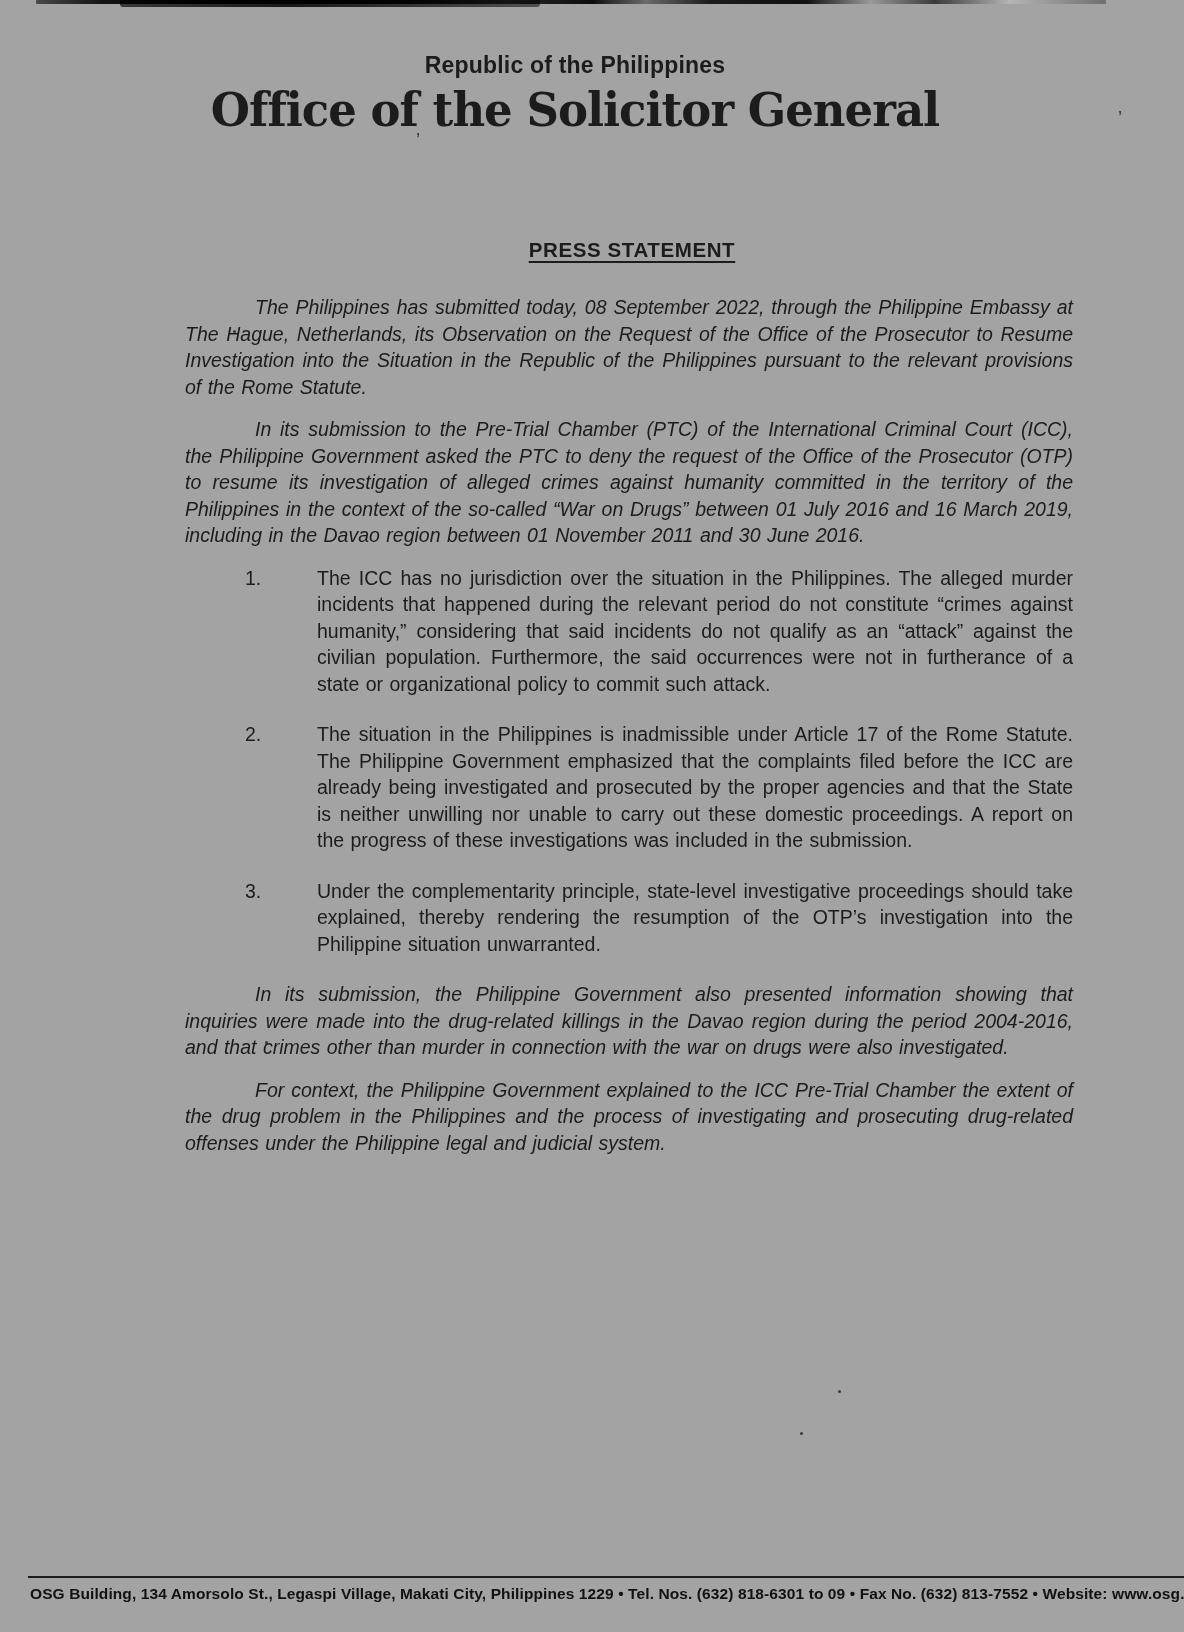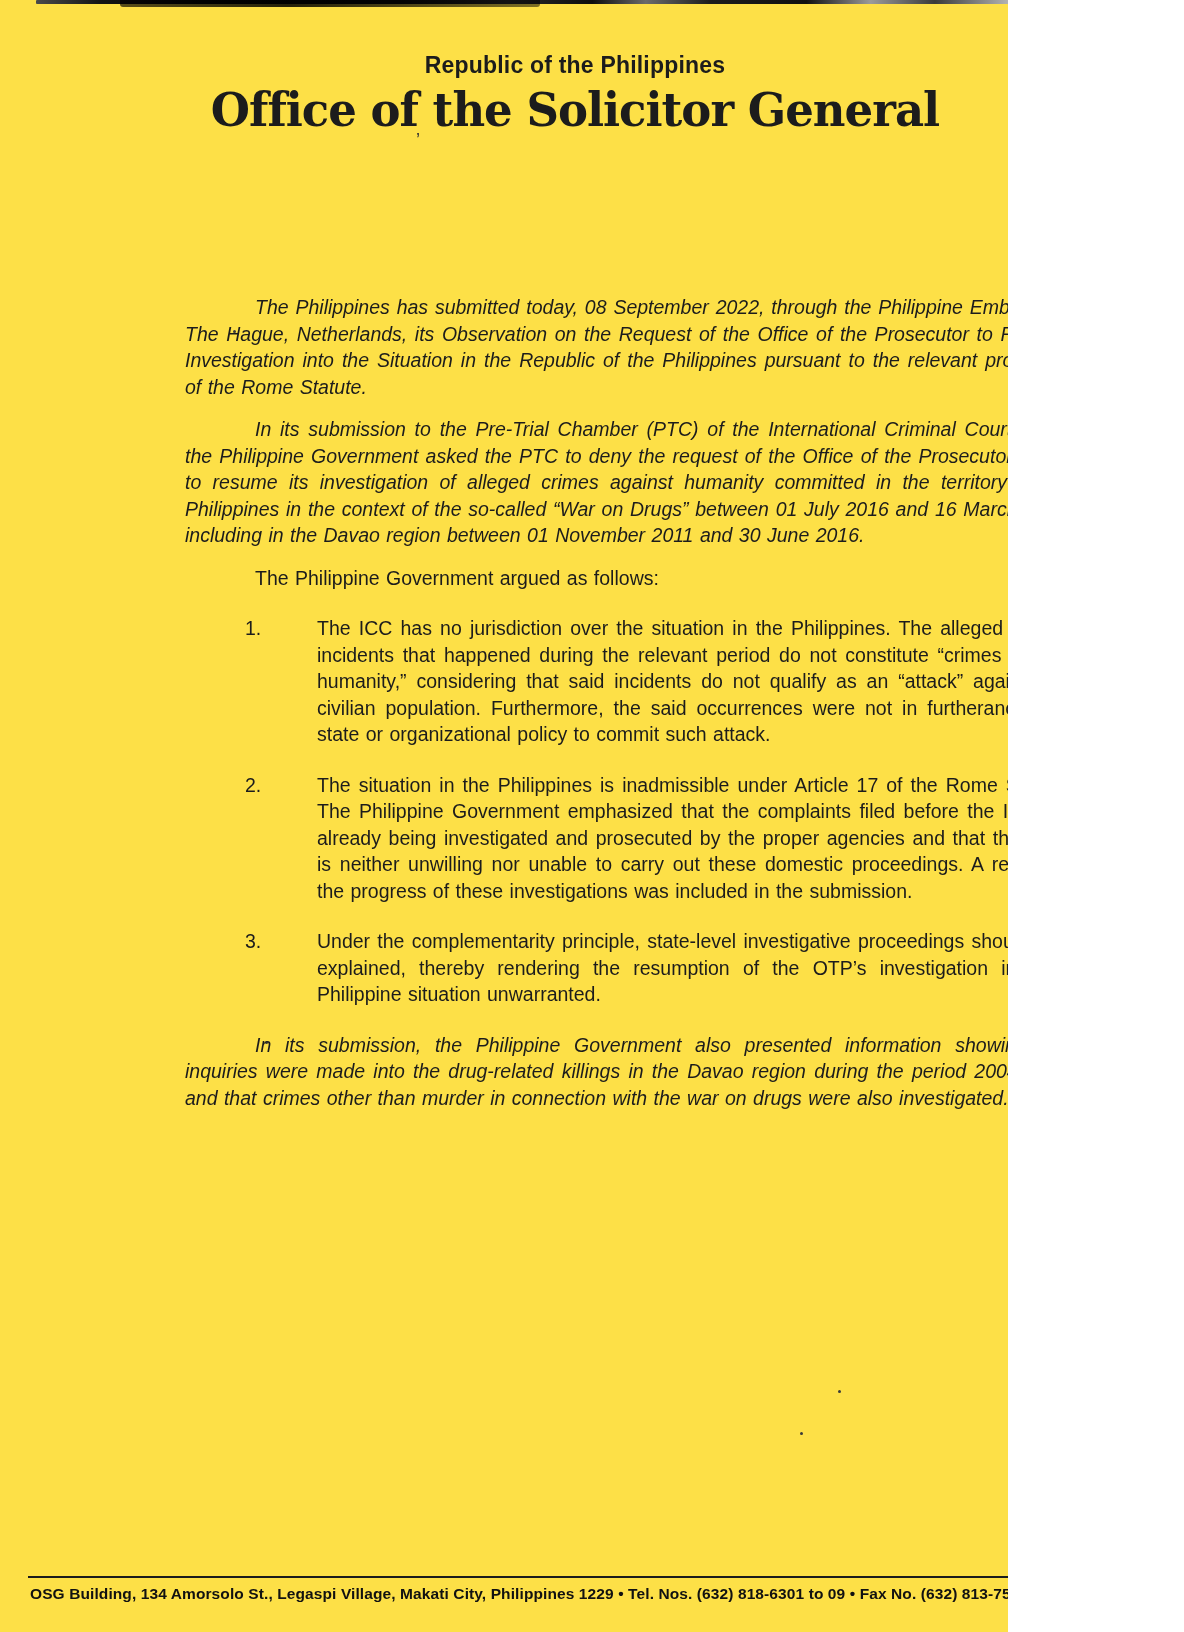--- a/index.html
+++ b/index.html
@@ -1,18 +1,18 @@
 <!DOCTYPE html>
 <html><head>
 <meta charset="utf-8">
 <style>
   html,body { margin:0; padding:0; background:#ffffff; }
   .page {
-    position:relative; width:1008px; height:1632px;
-    background:#fde047; overflow:hidden;
+    position:relative; width:1184px; height:1632px;
+    background:#a3a3a3; overflow:hidden;
     font-family:"Liberation Sans", sans-serif;
     color:#1c1c1c;
     -webkit-font-smoothing:antialiased;
   }
   
   .top-line {
     position:absolute; top:0; left:36px; width:1070px; height:4px;
     background:linear-gradient(90deg,
       #4a4a4a 0%, #141414 6%, #000 18%, #0a0a0a 34%, #2a2a2a 44%,
       #0d0d0d 52%, #6b6b6b 57%, #1c1c1c 63%, #101010 72%,
@@ -69,46 +69,49 @@
     <div class="office">Office of the Solicitor General</div>
   </div>
 
   <div class="artifact mark" style="left:416px; top:130px;">’</div>
   <div class="artifact mark" style="left:1118px; top:108px;">’</div>
   <div class="artifact" style="left:233px; top:330px; width:3px; height:3px;"></div>
   <div class="artifact" style="left:265px; top:1041px; width:3px; height:3px;"></div>
   <div class="artifact" style="left:838px; top:1390px; width:3px; height:3px;"></div>
   <div class="artifact" style="left:800px; top:1432px; width:3px; height:3px;"></div>
 
+  <div class="press-wrap">
+    <span class="press">PRESS STATEMENT</span>
+  </div>
 
   <div class="body-col">
 
     <p class="para">The Philippines has submitted today, 08 September 2022, through the Philippine Embassy at The Hague, Netherlands, its Observation on the Request of the Office of the Prosecutor to Resume Investigation into the Situation in the Republic of the Philippines pursuant to the relevant provisions of the Rome Statute.</p>
 
     <p class="para">In its submission to the Pre-Trial Chamber (PTC) of the International Criminal Court (ICC), the Philippine Government asked the PTC to deny the request of the Office of the Prosecutor (OTP) to resume its investigation of alleged crimes against humanity committed in the territory of the Philippines in the context of the so-called “War on Drugs” between 01 July 2016 and 16 March 2019, including in the Davao region between 01 November 2011 and 30 June 2016.</p>
 
-    <p class="para-argued">The Philippine Government argued as follows:</p>
 
     <div class="num-list">
       <div class="num-item">
         <span class="num">1.</span>
         <span class="txt">The ICC has no jurisdiction over the situation in the Philippines. The alleged murder incidents that happened during the relevant period do not constitute “crimes against humanity,” considering that said incidents do not qualify as an “attack” against the civilian population. Furthermore, the said occurrences were not in furtherance of a state or organizational policy to commit such attack.</span>
       </div>
       <div class="num-item">
         <span class="num">2.</span>
         <span class="txt">The situation in the Philippines is inadmissible under Article 17 of the Rome Statute. The Philippine Government emphasized that the complaints filed before the ICC are already being investigated and prosecuted by the proper agencies and that the State is neither unwilling nor unable to carry out these domestic proceedings. A report on the progress of these investigations was included in the submission.</span>
       </div>
       <div class="num-item">
         <span class="num">3.</span>
         <span class="txt">Under the complementarity principle, state-level investigative proceedings should take explained, thereby rendering the resumption of the OTP’s investigation into the Philippine situation unwarranted.</span>
       </div>
     </div>
 
     <p class="para">In its submission, the Philippine Government also presented information showing that inquiries were made into the drug-related killings in the Davao region during the period 2004-2016, and that crimes other than murder in connection with the war on drugs were also investigated.</p>
 
+    <p class="para">For context, the Philippine Government explained to the ICC Pre-Trial Chamber the extent of the drug problem in the Philippines and the process of investigating and prosecuting drug-related offenses under the Philippine legal and judicial system.</p>
 
 
   </div>
 
   <div class="footer-rule"></div>
   <div class="footer-text">OSG Building, 134 Amorsolo St., Legaspi Village, Makati City, Philippines 1229 • Tel. Nos. (632) 818-6301 to 09 • Fax No. (632) 813-7552 • Website: www.osg.g</div>
 
 </div>
 
 </body></html>

